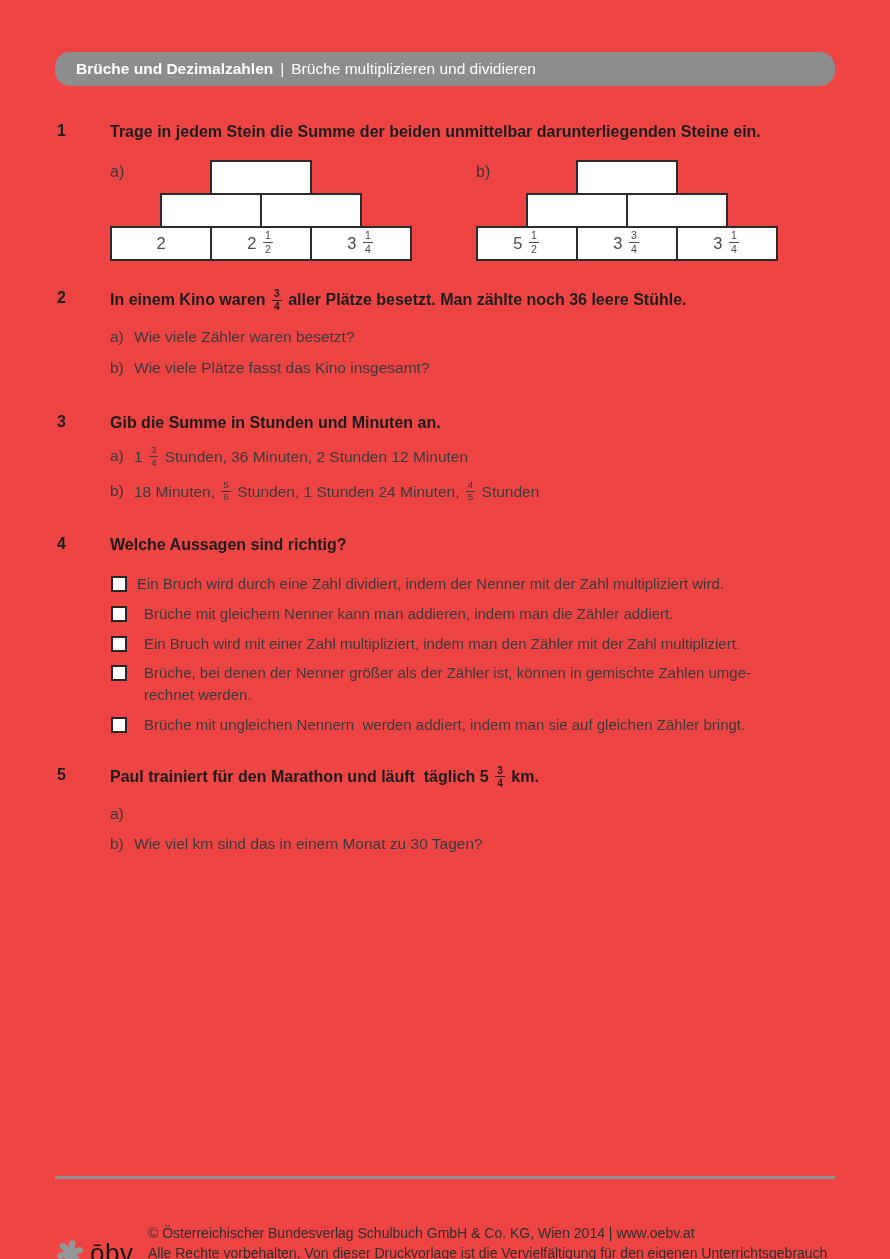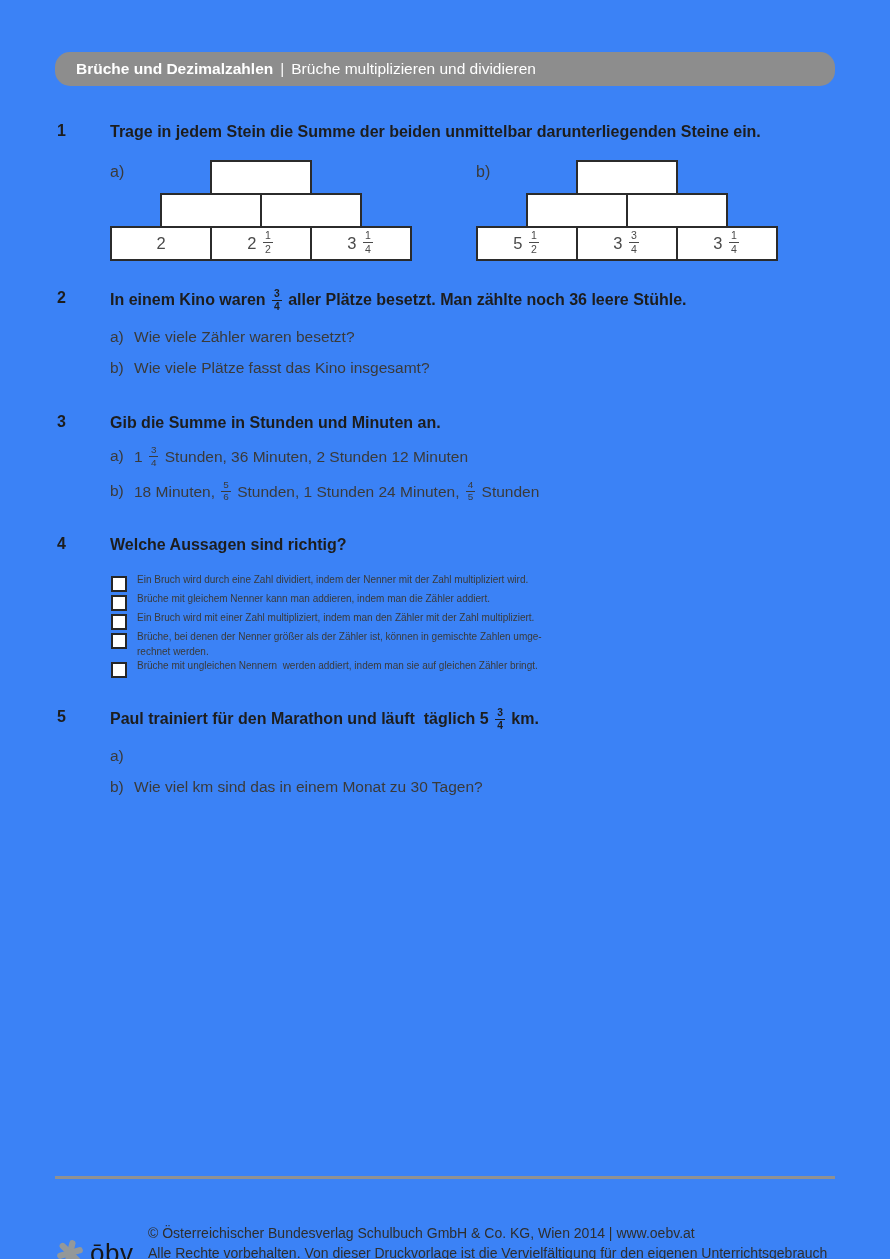--- a/index.html
+++ b/index.html
@@ -1,17 +1,17 @@
 <!DOCTYPE html>
 <html><head>
 <meta charset="utf-8">
 <style>
   html,body{margin:0;padding:0;background:#ffffff;}
   .page{
-    position:relative;width:890px;height:1259px;background:#3b82f6;
+    position:relative;width:890px;height:1259px;background:#ef4444;
     font-family:"Liberation Sans",sans-serif;overflow:hidden;
     -webkit-font-smoothing:antialiased;
   }
   
   .titlebar{
     position:absolute;left:55px;top:52px;width:780px;height:34px;
     box-sizing:border-box;border-radius:15px;background:#8d8d8d;color:#ffffff;
     display:flex;align-items:center;padding:0 21px;font-size:15.5px;
   }
   .tb-bold{font-weight:bold;}
@@ -29,22 +29,22 @@
   .ex-content{flex:1;min-width:0;}
   .ex-title{font-weight:bold;font-size:16px;color:#1d1d1d;line-height:1.2;}
   .rich{white-space:pre-wrap;}
   
   .sub-list{margin-top:14px;}
   .sub-item{display:flex;font-size:15.5px;color:#3a3a3a;line-height:1.25;}
   .sub-item + .sub-item{margin-top:11px;}
   .sub-label{flex:0 0 24px;width:24px;}
   
   .cb-list{margin-top:19px;}
-  .cb-item{display:flex;font-size:10px;color:#3a3a3a;line-height:1.45;}
-  .cb-item + .cb-item{}
+  .cb-item{display:flex;font-size:15px;color:#3a3a3a;line-height:1.45;}
+  .cb-item + .cb-item{margin-top:8px;gap:7px;}
   .cb-box{
     flex:0 0 auto;width:12px;height:12px;border:2px solid #262626;
     margin:3px 10px 0 1px;background:#ffffff;
   }
   
   .frac{
     display:inline-flex;flex-direction:column;align-items:center;
     line-height:1.08;vertical-align:middle;font-size:0.64em;
     position:relative;top:-1px;margin:0 2px;
   }

